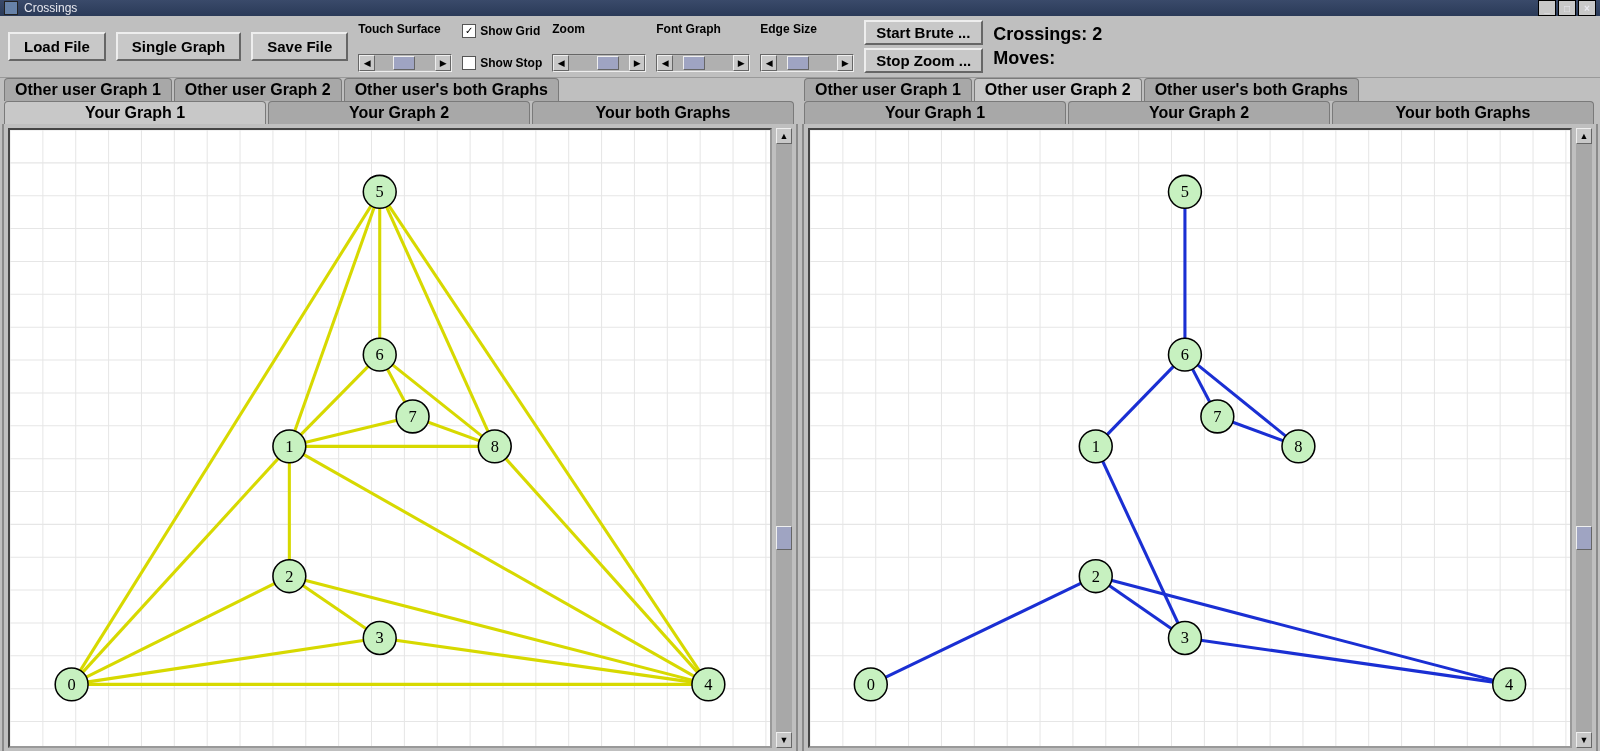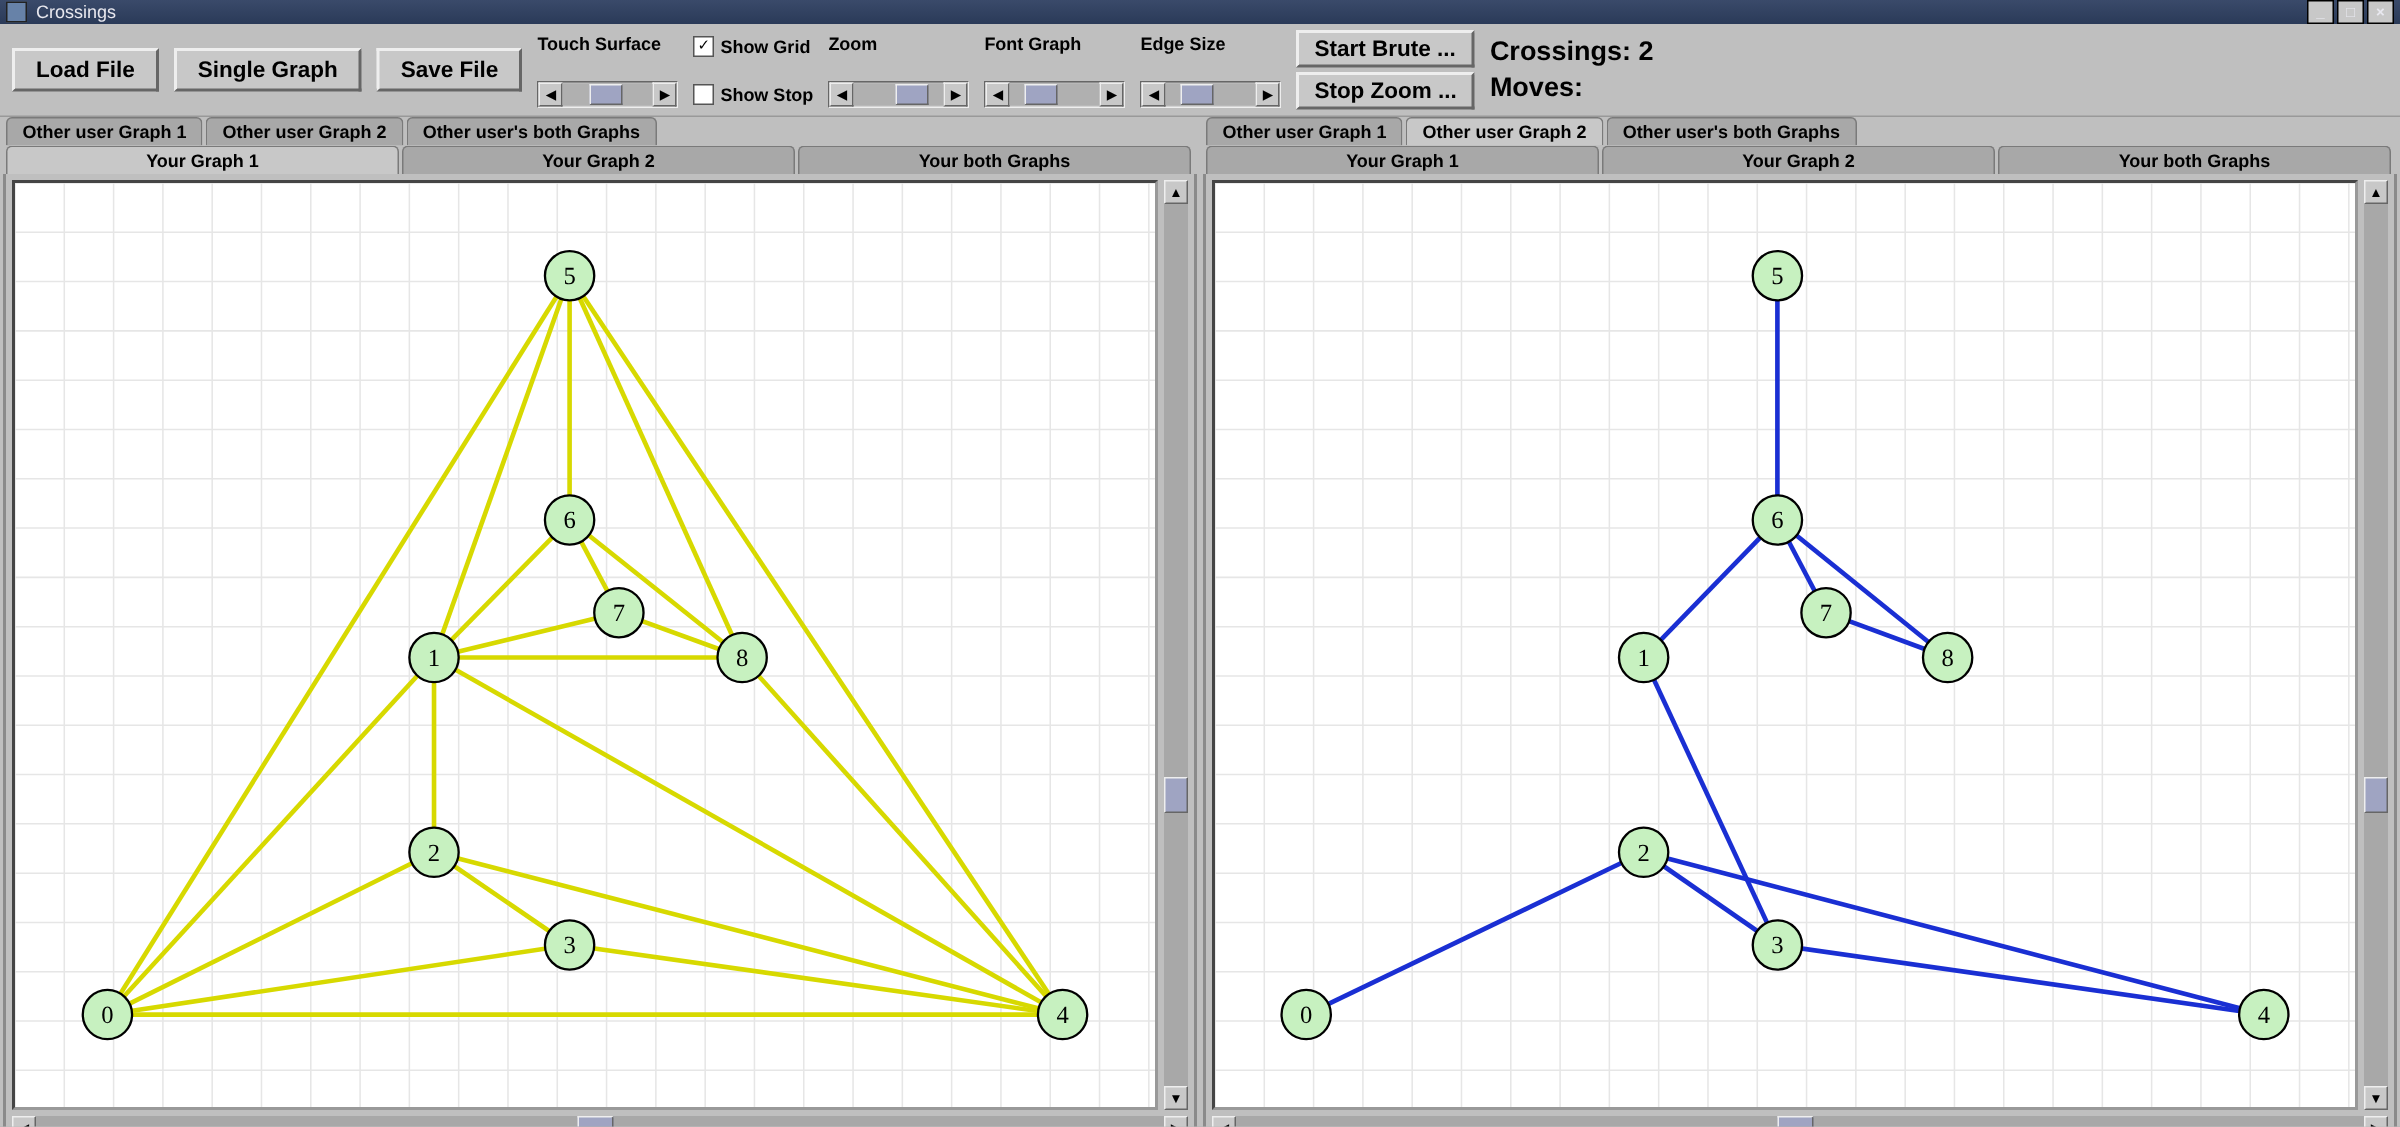--- a/index.html
+++ b/index.html
@@ -14,21 +14,21 @@
   .lbl { font-size: 12px; font-weight: bold; color: #000; }
   .chkrow { display: flex; align-items: center; gap: 4px; }
   .chk { width: 12px; height: 12px; background: #fff; border: 1px solid #555; display: flex; align-items: center; justify-content: center; font-size: 10px; line-height: 10px; }
   .slider { display: flex; align-items: center; border-top: 1px solid #666; border-left: 1px solid #666; border-right: 1px solid #eee; border-bottom: 1px solid #eee; background: #b8b8b8; }
   .arrow { width: 14px; height: 14px; background: #c8c8c8; border-top: 1px solid #eee; border-left: 1px solid #eee; border-right: 1px solid #666; border-bottom: 1px solid #666; display: flex; align-items: center; justify-content: center; font-size: 9px; }
   .track { width: 60px; height: 14px; background: #b0b0b0; position: relative; }
   .thumb { position: absolute; top: 0; width: 22px; height: 14px; background: #9fa4c2; border-top: 1px solid #eee; border-left: 1px solid #eee; border-right: 1px solid #666; border-bottom: 1px solid #666; box-sizing: border-box; }
   .bcol { display: flex; flex-direction: column; gap: 3px; }
   .stat { font-size: 18px; font-weight: bold; color: #000; }
   .tabrow { display: flex; background: #bfbfbf; padding: 0 4px; }
-  .tab { background: #a8a8a8; border: 1px solid #7a7a7a; border-bottom: none; padding: 2px 10px; font-size: 12px; font-weight: bold; color: #000; margin-right: 2px; border-radius: 4px 4px 0 0; cursor: pointer; }
+  .tab { background: #a8a8a8; border: 1px solid #7a7a7a; border-bottom: none; padding: 2px 10px; font-size: 16px; font-weight: bold; color: #000; margin-right: 2px; border-radius: 4px 4px 0 0; cursor: pointer; }
   .tab.active { background: #c8c8c8; }
   .tabrow.wide .tab { flex: 0 0 auto; }
   .tabrow.fill .tab { flex: 1; text-align: center; }
   .panes { flex: 1; display: flex; background: #bfbfbf; }
   .pane { flex: 1; display: flex; flex-direction: column; border: 2px solid #8a8a8a; border-top: none; margin: 0 2px; background:#bfbfbf; position:relative; }
   .canvaswrap { flex:1; display:flex; position:relative; }
   svg.canvas { flex:1; background:#fff; border: 2px inset #999; margin:4px; }
   .vscroll { width: 16px; background:#c0c0c0; display:flex; flex-direction:column; margin:4px 4px 4px 0;}
   .vscroll .arrow { width:14px; height:14px;}
   .vscroll .vtrack { flex:1; background:#a8a8a8; position:relative;}

